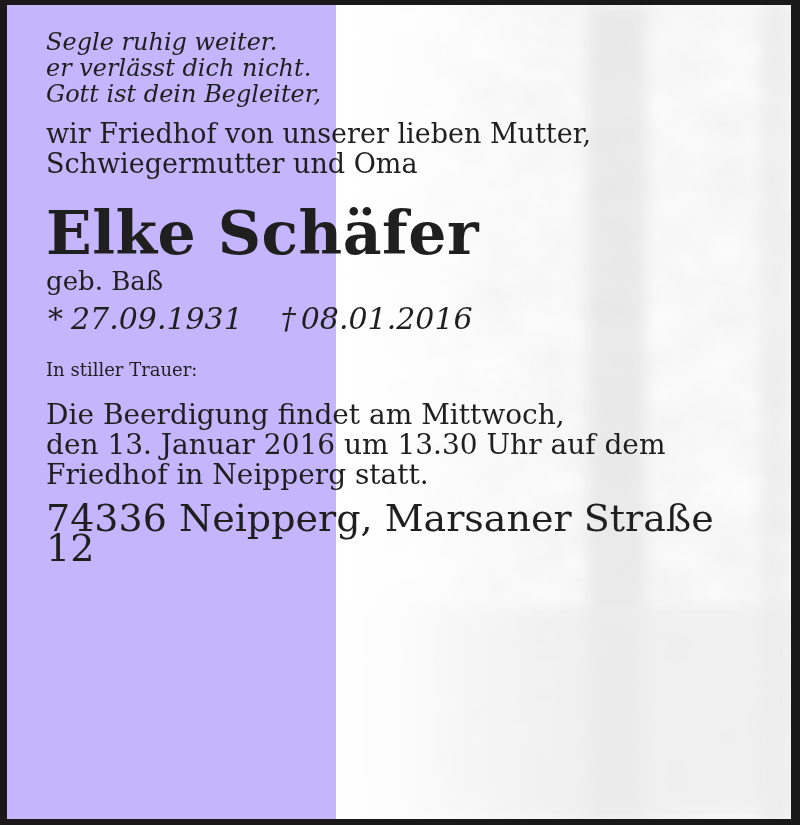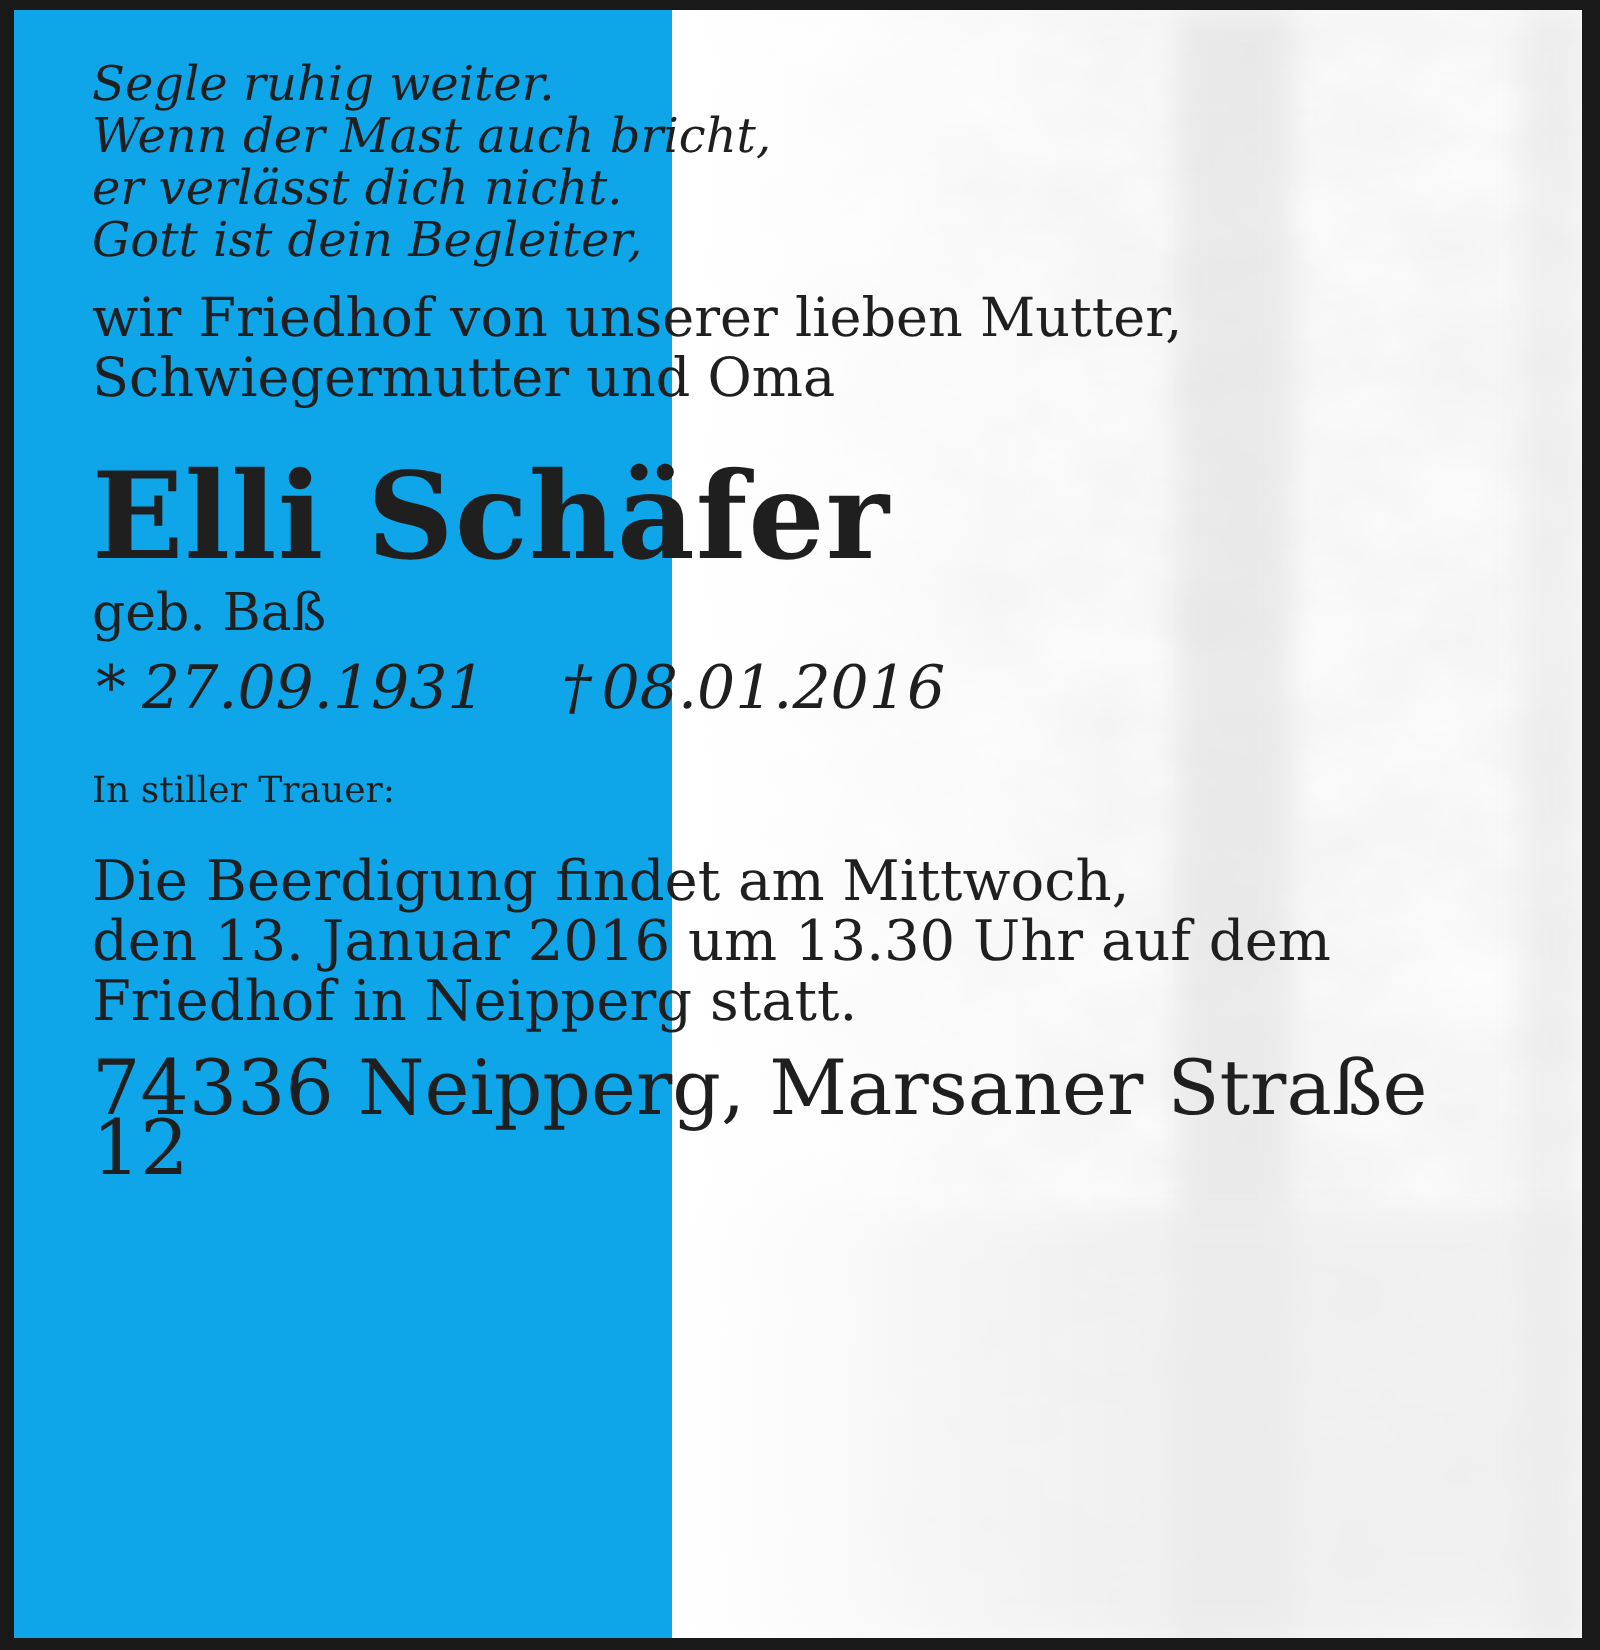--- a/index.html
+++ b/index.html
@@ -14,21 +14,21 @@
     background: #191919;
     box-sizing: border-box;
     overflow: hidden;
   }
   .page {
     position: absolute;
     top: 5px;
     left: 7px;
     right: 9px;
     bottom: 6px;
-    background: #0ea5e9;
+    background: #c4b5fd;
     overflow: hidden;
   }
   
   .photo {
     position: absolute;
     top: 0;
     bottom: 0;
     left: 42%;
     right: 0;
     z-index: 0;
@@ -144,31 +144,30 @@
 
         <rect x="0" y="600" width="455" height="214" fill="#ededed" opacity="0.65" filter="url(#soft)"></rect>
       </svg>
     </div>
     <div class="photo-fade"></div>
 
     <div class="content">
 
       <div class="poem">
           <div>Segle ruhig weiter.</div>
-          <div>Wenn der Mast auch bricht,</div>
           <div>er verlässt dich nicht.</div>
           <div>Gott ist dein Begleiter,</div>
         </div>
 
       <div class="intro">
           <div>wir Friedhof von unserer lieben Mutter,</div>
           <div>Schwiegermutter und Oma</div>
         </div>
 
-      <h1 class="name">Elli Schäfer</h1>
+      <h1 class="name">Elke Schäfer</h1>
 
       <div class="maiden">geb. Baß</div>
 
       <div class="dates">
         <span class="birth-group"><span class="symbol">*</span><span>27.09.1931</span></span><span><span class="symbol-dagger">†</span><span>08.01.2016</span></span>
       </div>
 
       <div class="trauer">In stiller Trauer:</div>
 
 

